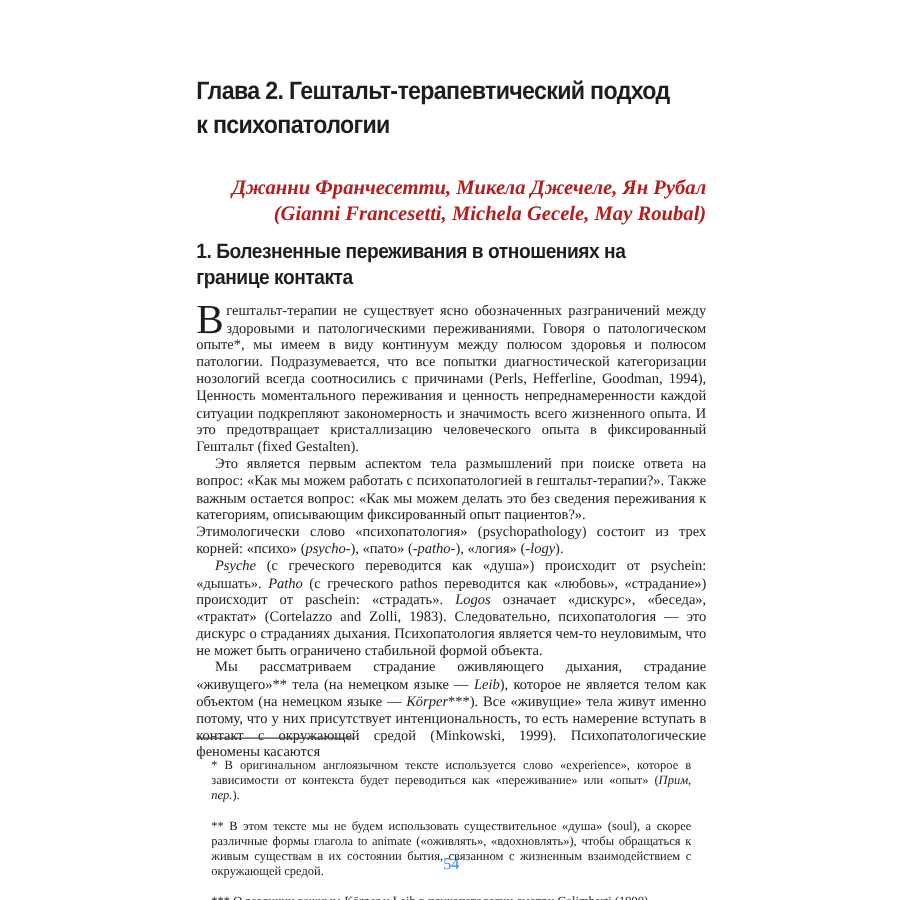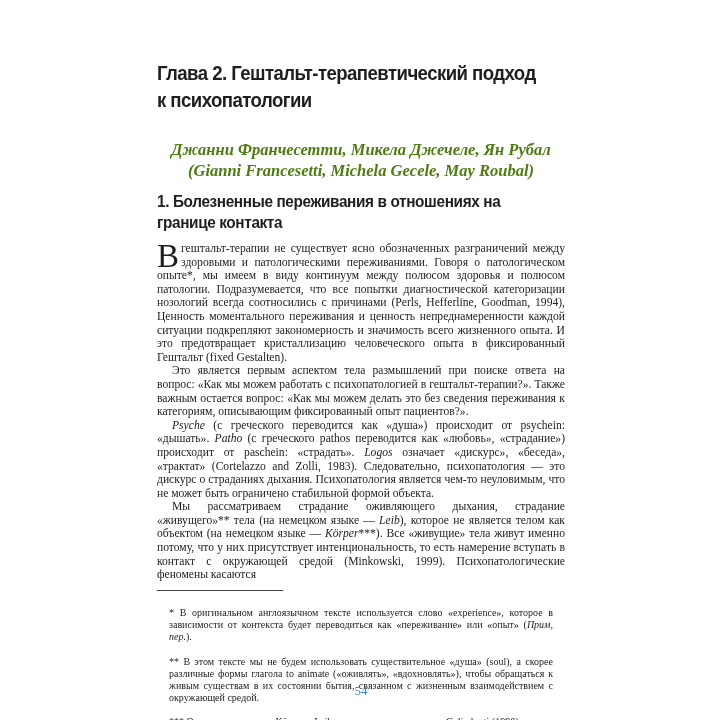--- a/index.html
+++ b/index.html
@@ -33,27 +33,27 @@
     color: #1e1e1e;
     margin: 0;
     transform: scaleX(0.93);
     transform-origin: left top;
   }
   .authors {
     position: absolute;
     left: 0;
     top: 139px;
     width: 408px;
-    text-align: center;
+    text-align: right;
     font-family: "Liberation Serif", serif;
     font-style: italic;
     font-weight: bold;
     font-size: 16.5px;
     line-height: 21px;
-    color: #4d7c0f;
+    color: #b91c1c;
   }
   .section-title {
     position: absolute;
     left: 0;
     top: 191px;
     width: 430px;
     font-family: "Liberation Sans", sans-serif;
     font-weight: bold;
     font-size: 16.5px;
     line-height: 21px;
@@ -132,20 +132,21 @@
   <div class="authors">
     <div>Джанни Франчесетти, Микела Джечеле, Ян Рубал</div>
     <div>(Gianni Francesetti, Michela Gecele, May Roubal)</div>
   </div>
 
   <h2 class="section-title">1. Болезненные переживания в отношениях на границе контакта</h2>
 
   <div class="body-text">
     <p><span class="dropcap">В</span><span> гештальт-терапии не существует ясно обозначенных разграничений между здоровыми и патологическими переживаниями. Говоря о патологическом опыте*, мы имеем в виду континуум между полюсом здоровья и полюсом патологии. Подразумевается, что все попытки диагностической категоризации нозологий всегда соотносились с причинами (Perls, Hefferline, Goodman, 1994), Ценность моментального переживания и ценность непреднамеренности каждой ситуации подкрепляют закономерность и значимость всего жизненного опыта. И это предотвращает кристаллизацию человеческого опыта в фиксированный Гештальт (fixed Gestalten).</span></p>
     <p class="indent">Это является первым аспектом тела размышлений при поиске ответа на вопрос: «Как мы можем работать с психопатологией в гештальт-терапии?». Также важным остается вопрос: «Как мы можем делать это без сведения переживания к категориям, описывающим фиксированный опыт пациентов?».</p>
+    <p><span>Этимологически слово «психопатология» (psychopathology) состоит из трех корней: «психо» (</span><i>psycho-</i><span>), «пато» (</span><i>-patho-</i><span>), «логия» (</span><i>-logy</i><span>).</span></p>
     <p class="indent"><i>Psyche</i><span> (с греческого переводится как «душа») происходит от psychein: «дышать». </span><i>Patho</i><span> (с греческого pathos переводится как «любовь», «страдание») происходит от paschein: «страдать». </span><i>Logos</i><span> означает «дискурс», «беседа», «трактат» (Cortelazzo and Zolli, 1983). Следовательно, психопатология — это дискурс о страданиях дыхания. Психопатология является чем-то неуловимым, что не может быть ограничено стабильной формой объекта.</span></p>
     <p class="indent"><span>Мы рассматриваем страдание оживляющего дыхания, страдание «живущего»** тела (на немецком языке — </span><i>Leib</i><span>), которое не является телом как объектом (на немецком языке — </span><i>Körper</i><span>***). Все «живущие» тела живут именно потому, что у них присутствует интенциональность, то есть намерение вступать в контакт с окружающей средой (Minkowski, 1999). Психопатологические феномены касаются</span></p>
   </div>
 
   <div class="footnote-rule"></div>
 
   <div class="footnotes">
     <p><span>* В оригинальном англоязычном тексте используется слово «experience», которое в зависимости от контекста будет переводиться как «переживание» или «опыт» (</span><i>Прим, пер.</i><span>).</span></p>
     <p>** В этом тексте мы не будем использовать существительное «душа» (soul), а скорее различные формы глагола to animate («оживлять», «вдохновлять»), чтобы обращаться к живым существам в их состоянии бытия, связанном с жизненным взаимодействием с окружающей средой.</p>
     <p><span>*** О различии важным </span><i>Körper</i><span> и Leib в психопатологии смотри Galimberti (1990).</span></p>

